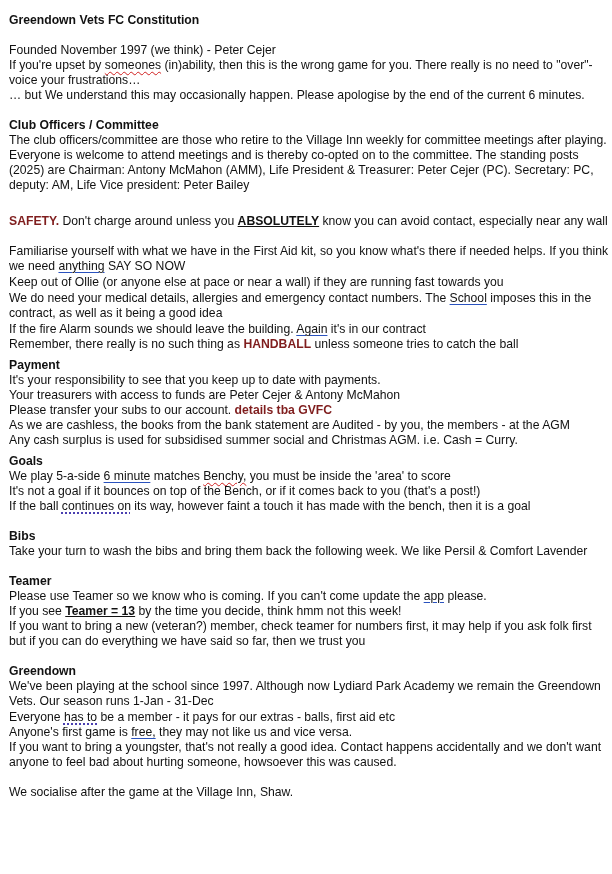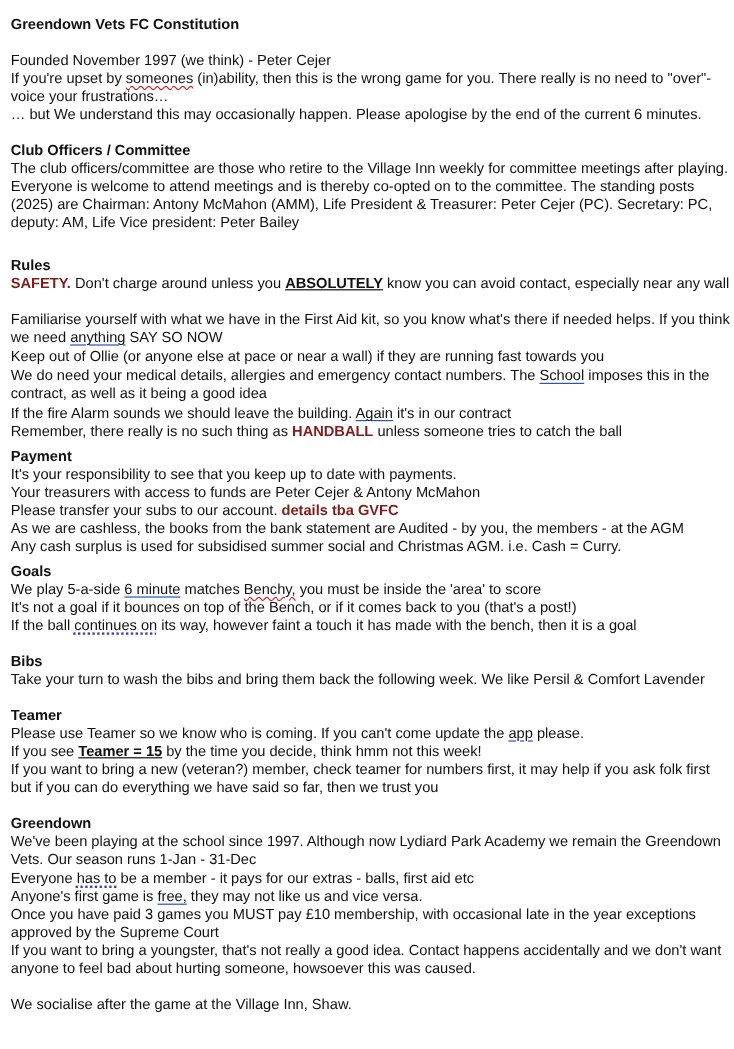--- a/index.html
+++ b/index.html
@@ -37,21 +37,20 @@
   <div class="gap"></div>
 
   <section>
     <p class="h">Club Officers / Committee</p>
     <p>The club officers/committee are those who retire to the Village Inn weekly for committee meetings after playing. Everyone is welcome to attend meetings and is thereby co-opted on to the committee. The standing posts (2025) are Chairman: Antony McMahon (AMM), Life President &amp; Treasurer: Peter Cejer (PC). Secretary: PC, deputy: AM, Life Vice president: Peter Bailey</p>
   </section>
   <div class="gap"></div>
   <div class="gap-sm"></div>
 
   <section>
-    <p class="h">Rules</p>
     <p><span class="red">SAFETY.</span><span> Don't charge around unless you </span><span class="b">ABSOLUTELY</span><span> know you can avoid contact, especially near any wall</span></p>
     <div class="gap"></div>
     <p><span>Familiarise yourself with what we have in the First Aid kit, so you know what's there if needed helps. If you think we need </span><span class="gram">anything</span><span> SAY SO NOW</span></p>
     <p class="sp">Keep out of Ollie (or anyone else at pace or near a wall) if they are running fast towards you</p>
     <p class="sp"><span>We do need your medical details, allergies and emergency contact numbers. The </span><span class="gram">School</span><span> imposes this in the contract, as well as it being a good idea</span></p>
     <p class="sp"><span>If the fire Alarm sounds we should leave the building. </span><span class="gram">Again</span><span> it's in our contract</span></p>
     <p><span>Remember, there really is no such thing as </span><span class="red" style="font-weight:bold">HANDBALL</span><span> unless someone tries to catch the ball</span></p>
   </section>
   <div class="gap-sm"></div>
 
@@ -75,31 +74,30 @@
 
   <section>
     <p class="h">Bibs</p>
     <p>Take your turn to wash the bibs and bring them back the following week. We like Persil &amp; Comfort Lavender</p>
   </section>
   <div class="gap"></div>
 
   <section>
     <p class="h">Teamer</p>
     <p><span>Please use Teamer so we know who is coming. If you can't come update the </span><span class="gram">app</span><span> please.</span></p>
-    <p><span>If you see </span><span class="b">Teamer = 15</span><span> by the time you decide, think hmm not this week!</span></p>
+    <p><span>If you see </span><span class="b">Teamer = 13</span><span> by the time you decide, think hmm not this week!</span></p>
     <p>If you want to bring a new (veteran?) member, check teamer for numbers first, it may help if you ask folk first but if you can do everything we have said so far, then we trust you</p>
   </section>
   <div class="gap"></div>
 
   <section>
     <p class="h">Greendown</p>
     <p>We've been playing at the school since 1997. Although now Lydiard Park Academy we remain the Greendown Vets. Our season runs 1-Jan - 31-Dec</p>
     <p class="sp"><span>Everyone </span><span class="gram2">has to</span><span> be a member - it pays for our extras - balls, first aid etc</span></p>
     <p><span>Anyone's first game is </span><span class="gram">free,</span><span> they may not like us and vice versa.</span></p>
-    <p>Once you have paid 3 games you MUST pay £10 membership, with occasional late in the year exceptions approved by the Supreme Court</p>
     <p>If you want to bring a youngster, that's not really a good idea. Contact happens accidentally and we don't want anyone to feel bad about hurting someone, howsoever this was caused.</p>
   </section>
   <div class="gap"></div>
 
   <p>We socialise after the game at the Village Inn, Shaw.</p>
   <div class="gap"></div>
 
 </div>
 
 </body></html>

